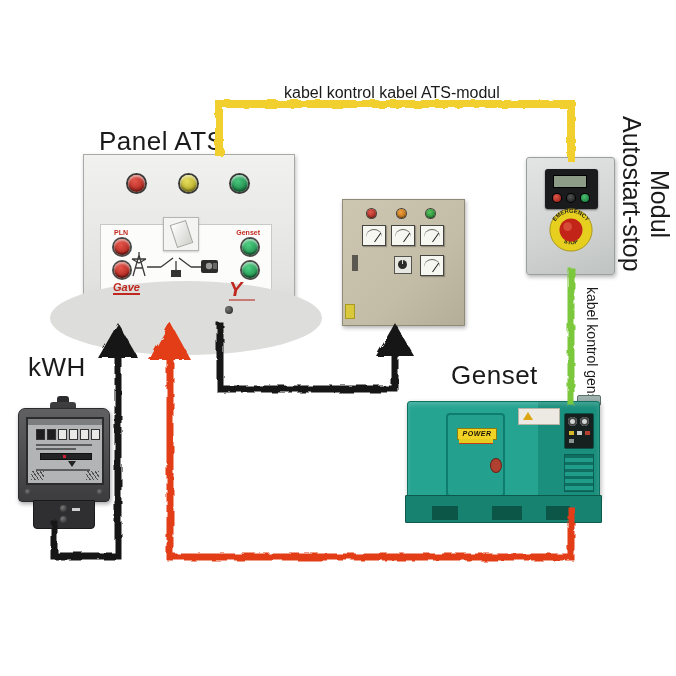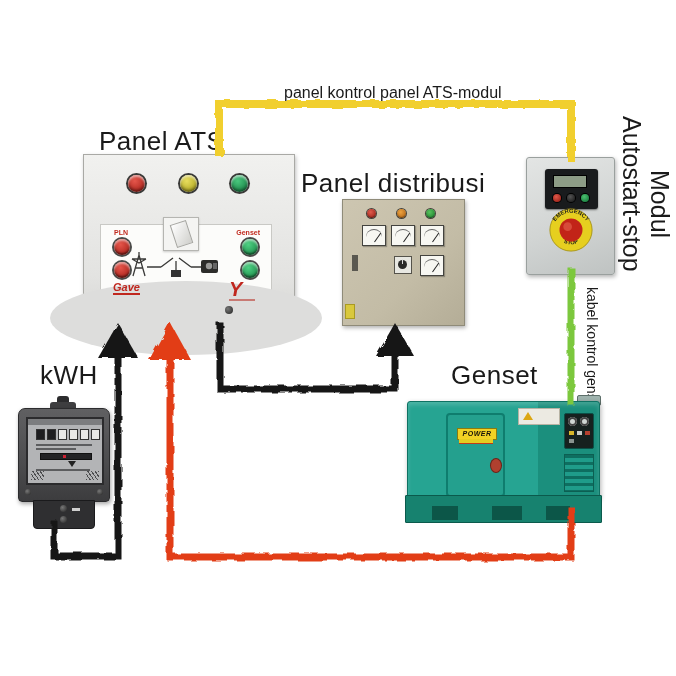--- a/index.html
+++ b/index.html
@@ -109,24 +109,23 @@
 
   
   #wires{position:absolute;left:0;top:0;z-index:6;pointer-events:none;}
 </style>
 </head>
 <body>
 
 <div id="stage">
 
   <div class="lbl lbl-big" style="left:99px;top:126px;">Panel ATS</div>
-  <div class="lbl lbl-big" style="left:301px;top:168px;">Panel distribusi</div>
-  <div class="lbl lbl-big" style="left:28px;top:360px;margin-left:12px;">kWH</div>
+  <div class="lbl lbl-big" style="left:28px;top:352px;">kWH</div>
   <div class="lbl lbl-big" style="left:451px;top:360px;">Genset</div>
-  <div class="lbl lbl-cable" style="left:284px;top:84px;">panel kontrol panel ATS-modul</div>
+  <div class="lbl lbl-cable" style="left:284px;top:84px;">kabel kontrol kabel ATS-modul</div>
   <div class="lbl rot90" style="left:674px;top:170px;font-size:25px;">Modul</div>
   <div class="lbl rot90" style="left:646px;top:116px;font-size:25px;">Autostart-stop</div>
   <div class="lbl rot90" style="left:600px;top:287px;font-size:14px;">kabel kontrol genset</div>
 
   <div id="panel-ats">
     <span class="pilot" style="left:44px;top:20px;width:17px;height:17px;background:radial-gradient(circle at 40% 35%,#e5564b,#9c1710);"></span>
     <span class="pilot" style="left:96px;top:20px;width:17px;height:17px;background:radial-gradient(circle at 40% 35%,#e7dd5e,#a39a12);"></span>
     <span class="pilot" style="left:147px;top:20px;width:17px;height:17px;background:radial-gradient(circle at 40% 35%,#49c77d,#0e7038);"></span>
 
     <div class="plate">

